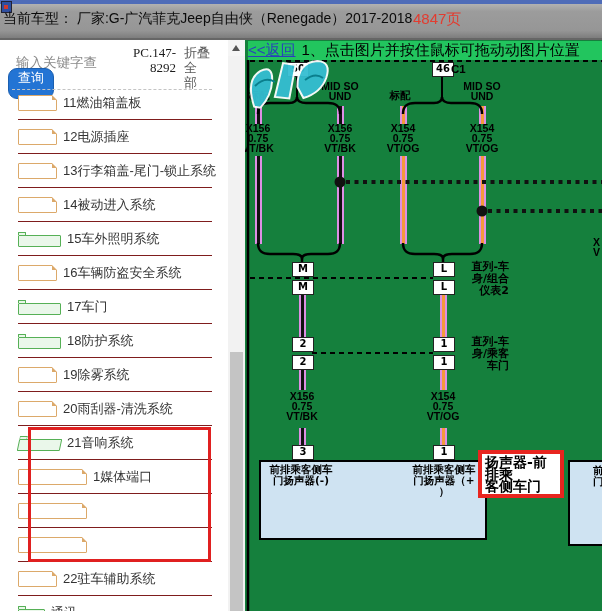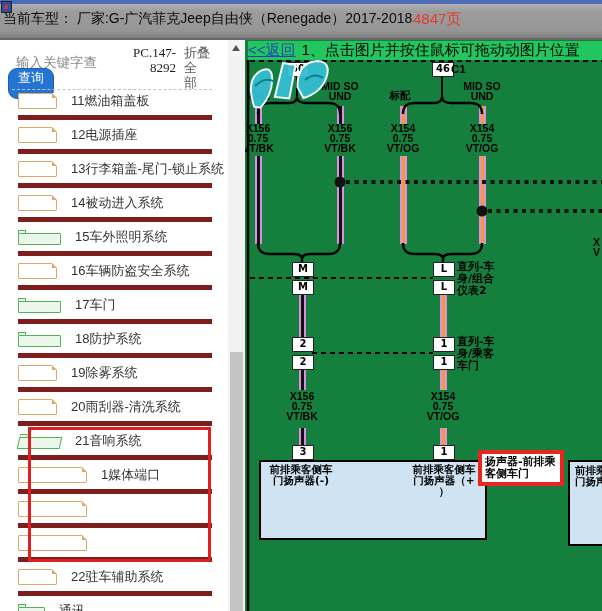--- a/index.html
+++ b/index.html
@@ -24,22 +24,22 @@
   .pccode{position:absolute;left:128px;top:5px;width:48px;font-family:"Liberation Serif",serif;
     font-size:13px;line-height:15px;color:#1c1c1c;white-space:pre-line;text-align:right;}
   .collapse{position:absolute;left:184px;top:5px;width:34px;font-size:13px;line-height:15px;
     color:#5a5a5a;white-space:pre-line;cursor:pointer;}
   .querybtn{position:absolute;left:8px;top:28px;width:46px;height:31px;background:#2374d4;
     border:1px solid #1b5fb0;border-radius:9px;color:#fff;font-size:13px;line-height:17px;
     text-align:center;cursor:pointer;box-sizing:border-box;}
   .dashedline{position:absolute;left:12px;top:49px;width:200px;border-top:1px dashed #c4c4c4;}
 
   .tree{position:absolute;left:0;top:46px;width:228px;}
-  .trow{height:34px;margin:0 16px 0 18px;border-bottom:5px solid #7f1d1d;
-    display:flex;align-items:center;box-sizing:border-box;cursor:pointer;gap:8px;}
+  .trow{height:34px;margin:0 16px 0 18px;border-bottom:1px solid #7f1d1d;
+    display:flex;align-items:center;box-sizing:border-box;cursor:pointer;}
   .trow .pad1{padding-left:26px;}
   .trow .pad2{padding-left:56px;}
   .trow .pad0{padding-left:10px;}
   .tlabel{font-size:13px;color:#333;margin-left:6px;white-space:nowrap;}
   .icon-file{display:inline-block;width:11px;height:14px;background:#fff;border:1px solid #dca96a;
     border-radius:1px;position:relative;flex:none;}
   .icon-file::after{content:'';position:absolute;top:-1px;right:-1px;border-style:solid;
     border-width:0 5px 5px 0;border-color:#fff #fff #dca96a transparent;}
   .icon-folder{display:inline-block;width:15px;height:10px;background:#eaf7ea;border:1px solid #56b056;
     border-radius:1px;position:relative;margin-top:4px;flex:none;}
@@ -67,24 +67,24 @@
   .dsvg{position:absolute;left:0;top:0;z-index:2;}
   .wire{position:absolute;width:7px;z-index:1;}
   .bk{background:linear-gradient(90deg,#dd8fe4 0 2px,#111 2px 5px,#dd8fe4 5px 7px);}
   .og{background:linear-gradient(90deg,#dd8fe4 0 2px,#f59a3c 2px 5px,#dd8fe4 5px 7px);}
   .pbox{position:absolute;width:20px;height:13px;background:#fff;border:1px solid #222;
     font-family:"DejaVu Sans",sans-serif;font-weight:bold;font-size:10px;text-align:center;
     line-height:12px;z-index:4;box-sizing:content-box;}
   .dtxt{position:absolute;font-family:Liberation Sans, sans-serif;font-weight:bold;font-size:10.5px;
     line-height:10px;white-space:pre-line;text-align:center;z-index:4;color:#000;}
   .ztxt{position:absolute;font-family:"DejaVu Sans",sans-serif;font-weight:bold;font-size:11px;
-    line-height:12px;white-space:pre-line;text-align:left;z-index:4;color:#000;}
+    line-height:12px;white-space:pre-line;text-align:right;z-index:4;color:#000;}
   .comp{position:absolute;background:#cfe3f2;border:2px solid #000;z-index:3;box-sizing:border-box;}
   .nametag{position:absolute;background:#fff;border:4px solid #e8251f;z-index:5;
-    font-family:"DejaVu Sans",sans-serif;font-weight:bold;font-size:11px;line-height:12px;
+    font-family:"DejaVu Sans",sans-serif;font-weight:bold;font-size:14px;line-height:12px;
     white-space:pre-line;padding:2px 3px;box-sizing:border-box;}
   .watermark{position:absolute;left:0px;top:16px;width:92px;height:58px;z-index:6;opacity:.95;}
   .edgeclip{overflow:hidden;}
 </style>
 </head>
 <body>
 
 <div class="titlebar">
   <div class="bluestrip"></div>
   <div class="winicon"></div>

